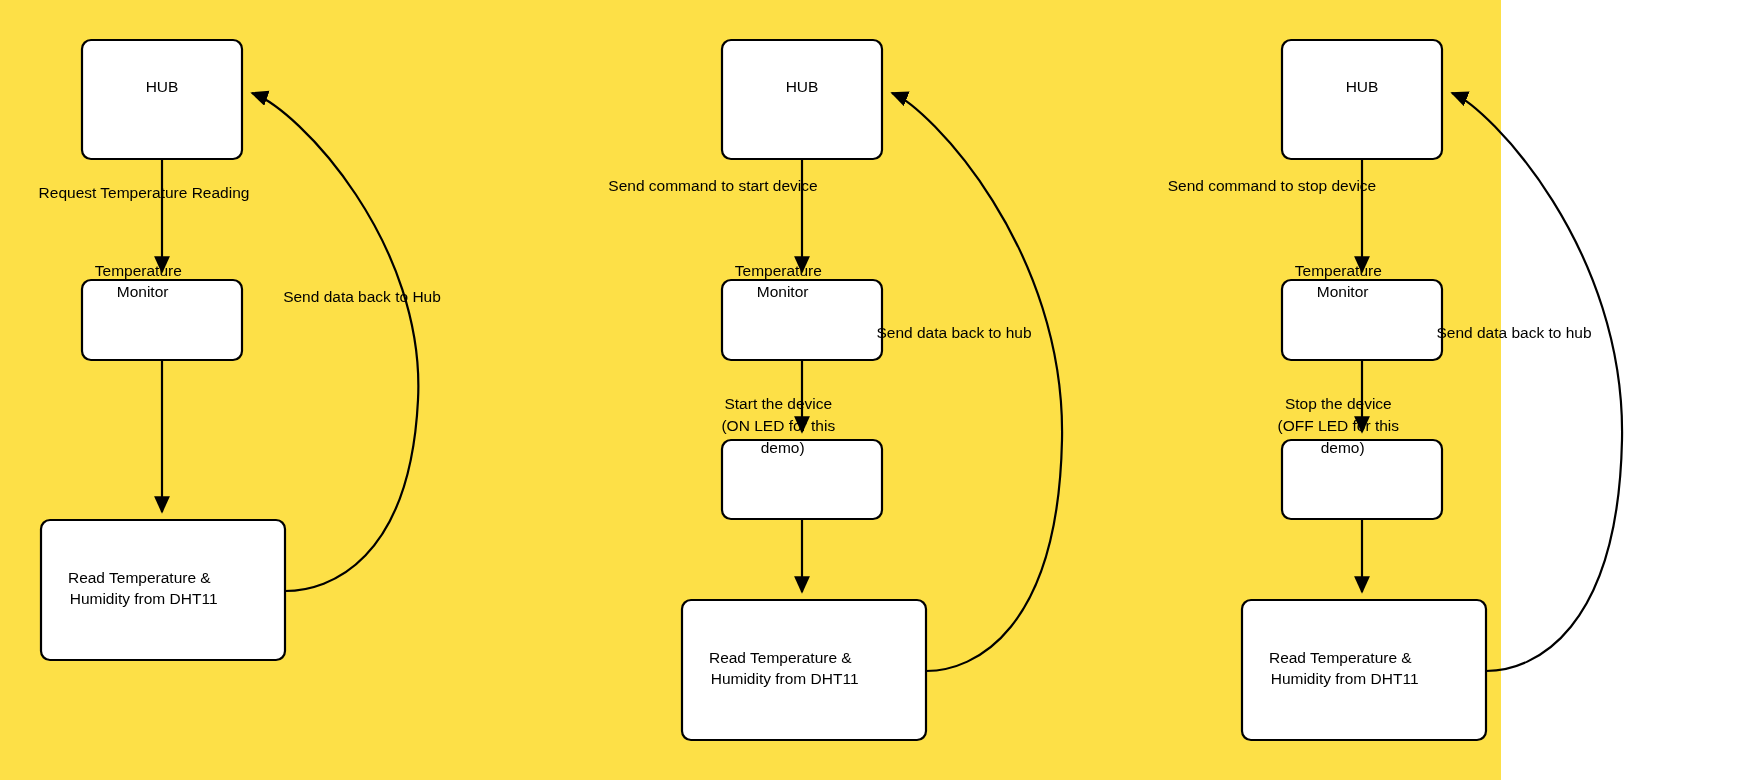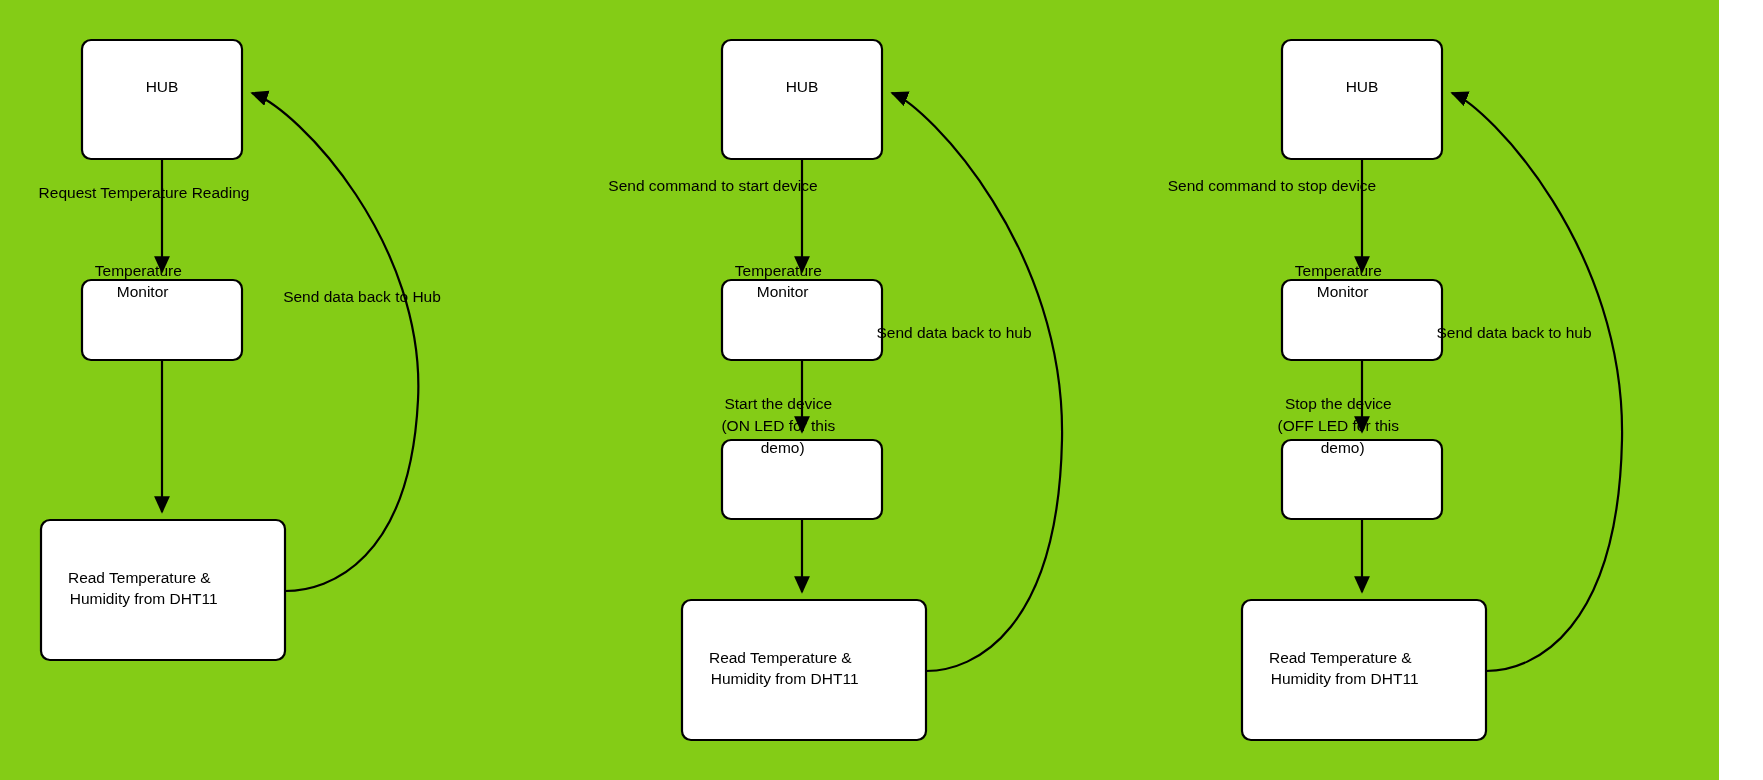--- a/index.html
+++ b/index.html
@@ -8,23 +8,23 @@
     background: #ffffff;
   }
   body {
     width: 1763px;
     height: 780px;
     overflow: hidden;
     font-family: "Liberation Sans", sans-serif;
   }
   #canvas {
     position: relative;
-    width: 1719px;
+    width: 1501px;
     height: 780px;
-    background: #84cc16;
+    background: #fde047;
   }
   svg.diagram-layer {
     position: absolute;
     top: 0;
     left: 0;
     width: 1763px;
     height: 780px;
   }
   .node-rect {
     fill: #ffffff;

